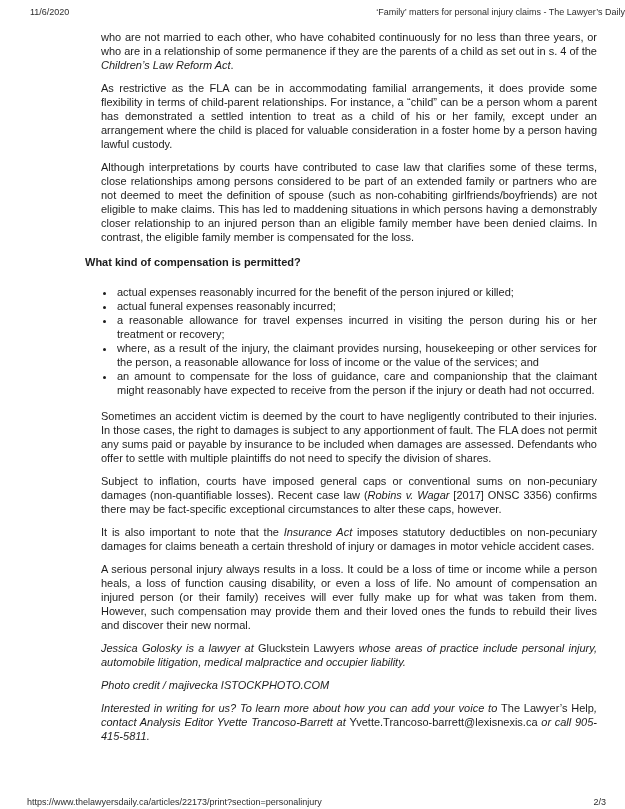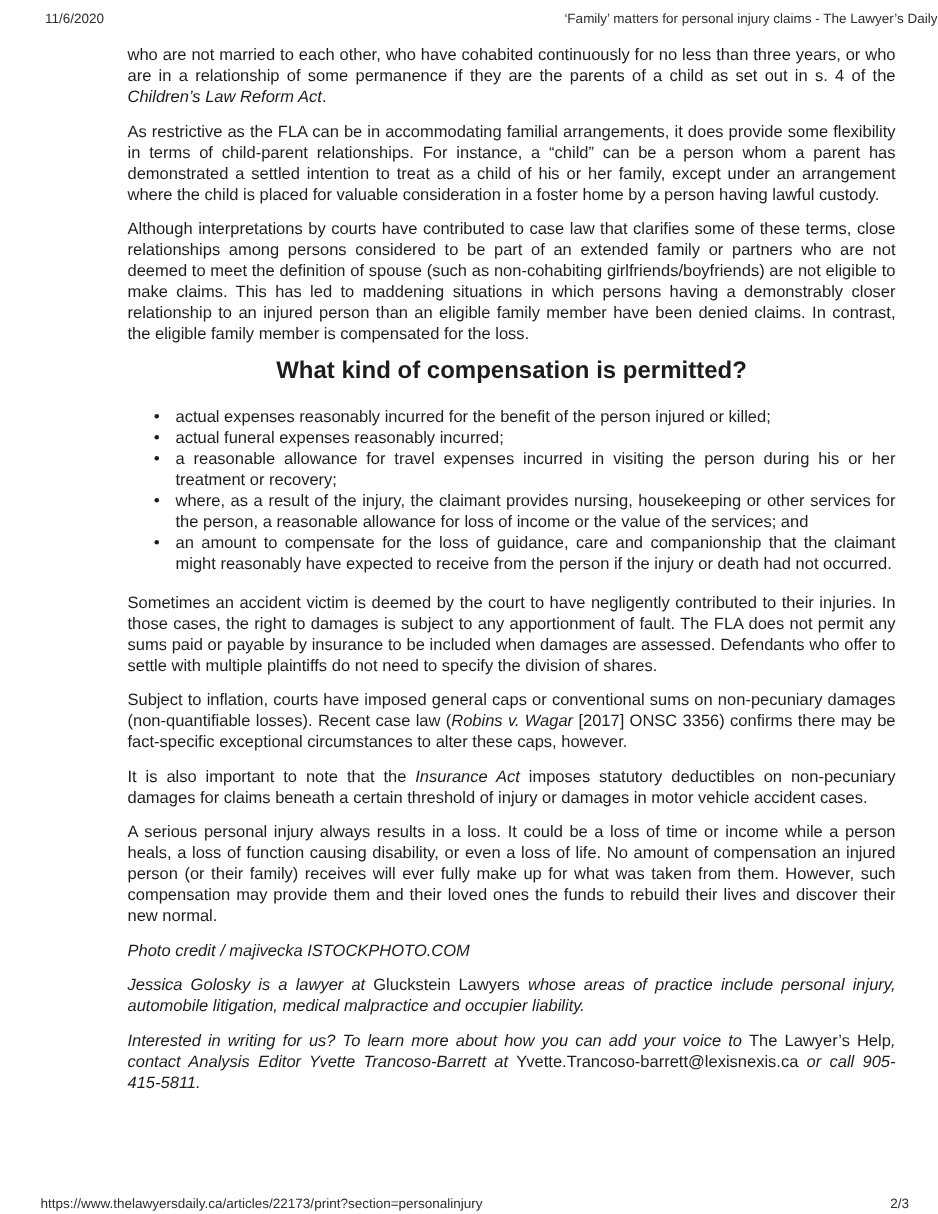--- a/index.html
+++ b/index.html
@@ -33,27 +33,27 @@
   .content {
     position: absolute;
     top: 30px;
     left: 85px;
     width: 512px;
     font-size: 11px;
     line-height: 14px;
     text-align: justify;
     color: #1d1d1d;
   }
-  .content p { margin: 0 0 9px 0; }
+  .content p { margin: 0 0 9px 16px; }
   .content h2 {
-    font-size: 16px;
+    font-size: 11px;
     line-height: 14px;
     font-weight: bold;
     margin: 11px 0 9px 0;
-    text-align: center;
+    text-align: left;
   }
   .content ul {
     margin: 16px 0 12px 0;
     padding-left: 31px;
     list-style: disc outside;
   }
   .content li { margin: 0; padding-left: 1px; }
 
   .italic { font-style: italic; }
   .roman  { font-style: normal; }
@@ -104,23 +104,23 @@
 
     <p>Sometimes an accident victim is deemed by the court to have negligently contributed to their injuries. In those cases, the right to damages is subject to any apportionment of fault. The FLA does not permit any sums paid or payable by insurance to be included when damages are assessed. Defendants who offer to settle with multiple plaintiffs do not need to specify the division of shares.</p>
 
     <p><span>Subject to inflation, courts have imposed general caps or conventional sums on non-pecuniary damages (non-quantifiable losses). Recent case law (</span><span class="italic">Robins v. Wagar</span><span> [2017] ONSC 3356) confirms there may be fact-specific exceptional circumstances to alter these caps, however.</span></p>
 
     <p><span>It is also important to note that the </span><span class="italic">Insurance Act</span><span> imposes statutory deductibles on non-pecuniary damages for claims beneath a certain threshold of injury or damages in motor vehicle accident cases.</span></p>
 
 
     <p>A serious personal injury always results in a loss. It could be a loss of time or income while a person heals, a loss of function causing disability, or even a loss of life. No amount of compensation an injured person (or their family) receives will ever fully make up for what was taken from them. However, such compensation may provide them and their loved ones the funds to rebuild their lives and discover their new normal.</p>
 
+    <p class="italic"><span>Jessica Golosky is a lawyer at </span><span class="roman">Gluckstein Lawyers</span><span> whose areas of practice include personal injury, automobile litigation, medical malpractice and occupier liability.</span></p>
+
     <p class="italic">Photo credit / majivecka ISTOCKPHOTO.COM</p>
-
-    <p class="italic"><span>Jessica Golosky is a lawyer at </span><span class="roman">Gluckstein Lawyers</span><span> whose areas of practice include personal injury, automobile litigation, medical malpractice and occupier liability.</span></p>
 
     <p class="italic"><span>Interested in writing for us? To learn more about how you can add your voice to </span><span class="roman">The Lawyer’s Help</span><span>, contact Analysis Editor Yvette Trancoso-Barrett at </span><span class="roman">Yvette.Trancoso-barrett@lexisnexis.ca</span><span> or call 905-415-5811.</span></p>
 
   </div>
 
   <div class="print-footer">
     <span class="footer-url">https://www.thelawyersdaily.ca/articles/22173/print?section=personalinjury</span>
     <span class="footer-page">2/3</span>
   </div>
 

